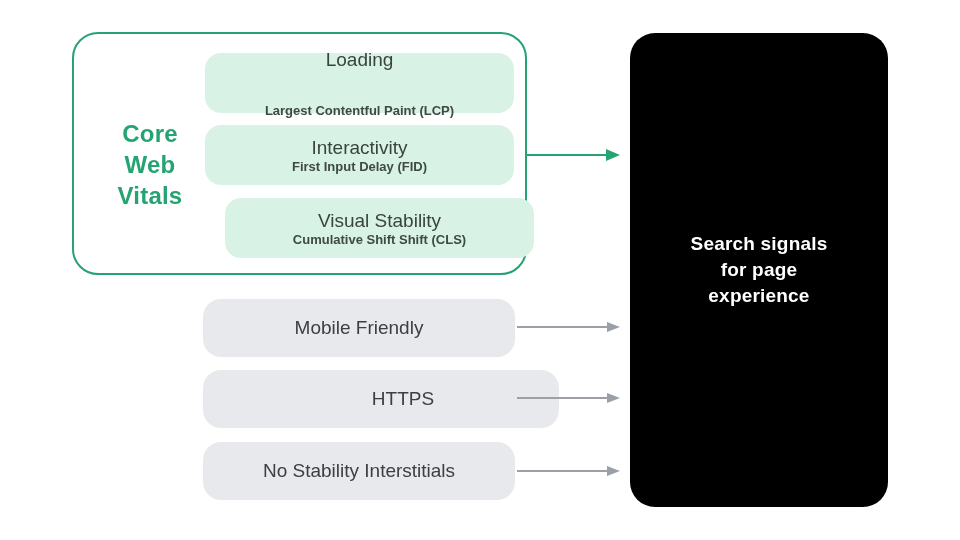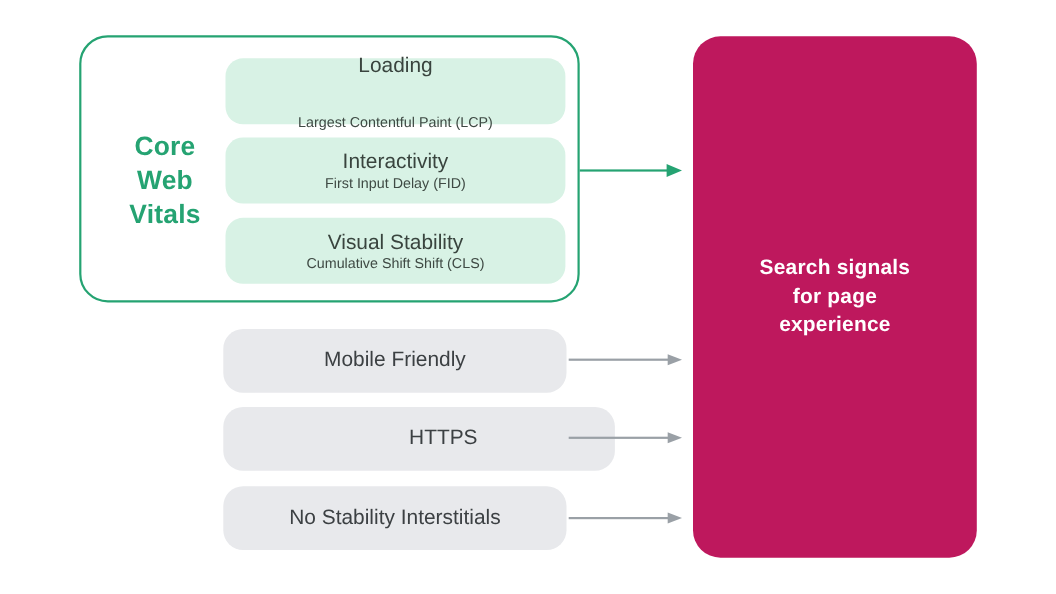--- a/index.html
+++ b/index.html
@@ -49,30 +49,30 @@
     height: 60px;
     background: #D8F2E5;
     border-radius: 16px;
     display: flex;
     flex-direction: column;
     align-items: center;
     justify-content: center;
   }
   .vital-card.v1 { top: 19px; gap: 32px; }
   .vital-card.v2 { top: 91px; }
-  .vital-card.v3 { top: 164px; }
+  .vital-card.v3 { top: 164px; margin-left: 20px; }
   .vital-title {
     font-size: 19px;
     font-weight: 500;
     color: #39443E;
     line-height: 23px;
   }
   .vital-subtitle {
     font-size: 13px;
-    font-weight: 400;
+    font-weight: 700;
     color: #3F4A44;
     line-height: 16px;
   }
 
   
   .arrow-line {
     position: absolute;
     height: 2px;
   }
   .arrow-head {
@@ -117,21 +117,21 @@
   .signal-box.s2 { top: 370px; padding-left: 44px; }
   .signal-box.s3 { top: 442px; }
 
   
   .result-box {
     position: absolute;
     left: 630px;
     top: 33px;
     width: 258px;
     height: 474px;
-    background: #be185d;
+    background: #000000;
     border-radius: 25px;
     display: flex;
     align-items: center;
     justify-content: center;
   }
   .result-label {
     width: 165px;
     text-align: center;
     font-size: 19px;
     font-weight: 700;

